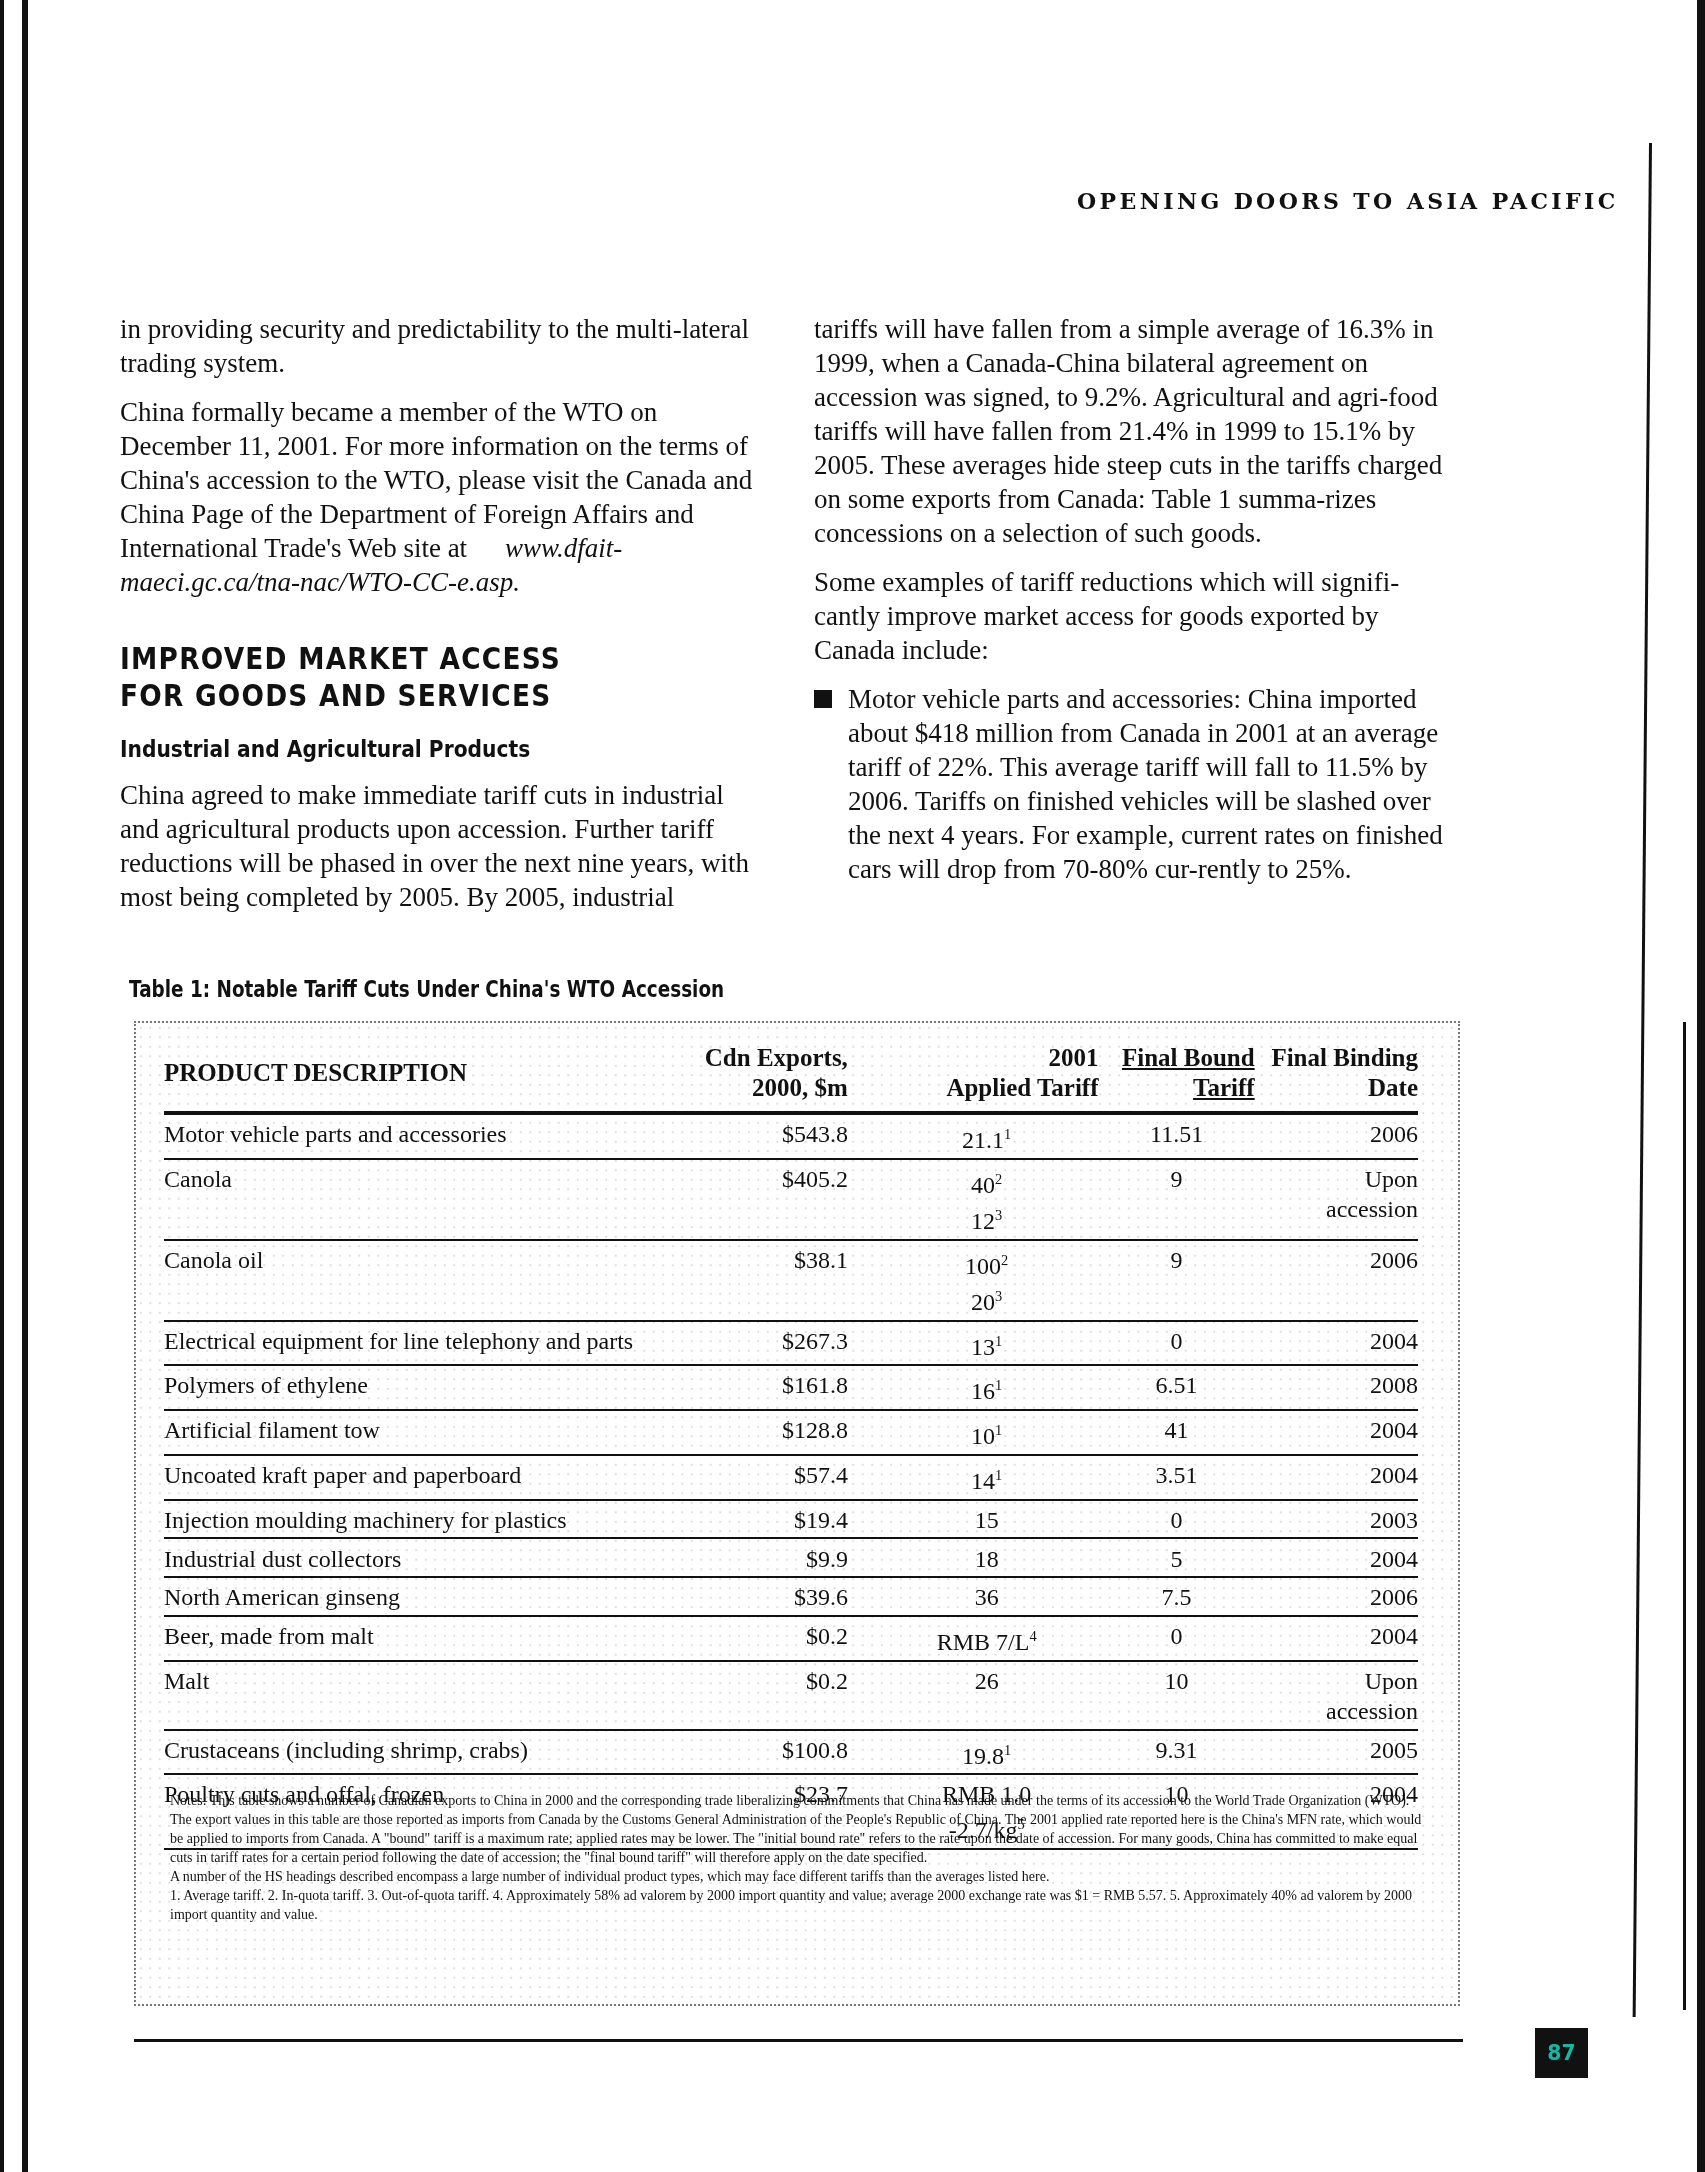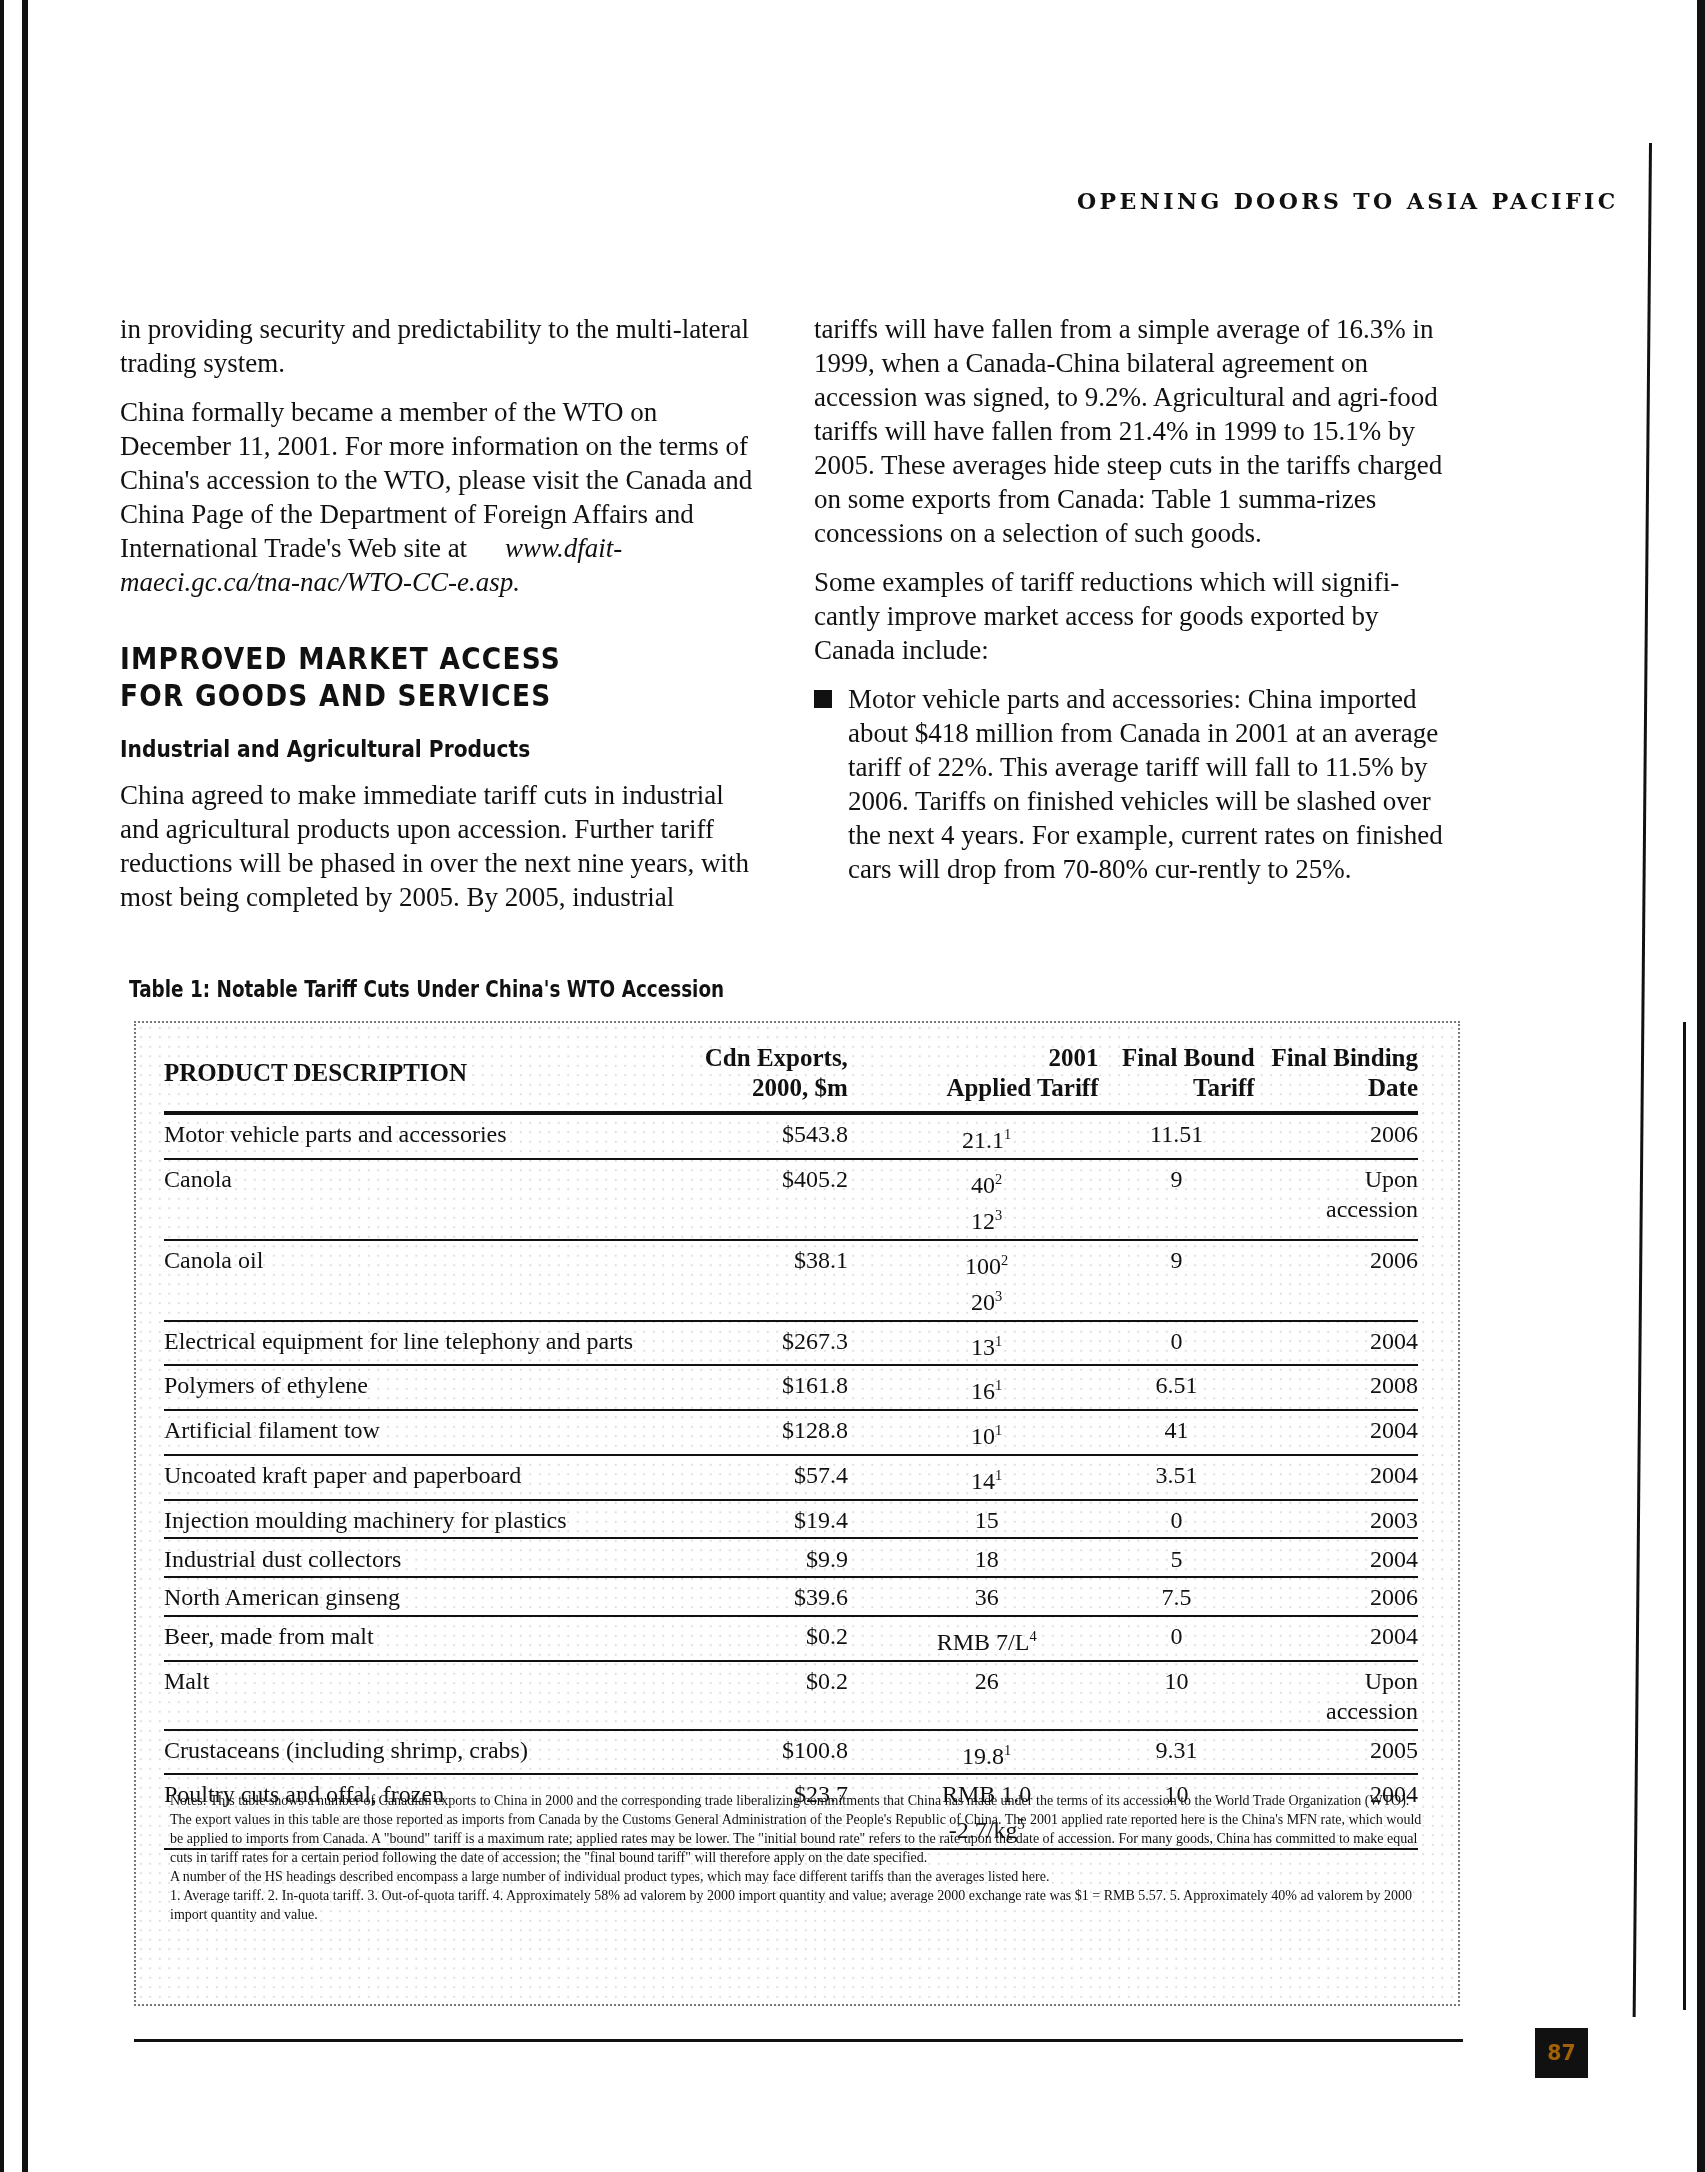--- a/index.html
+++ b/index.html
@@ -54,34 +54,34 @@
   table.tariffs thead tr { border-bottom: 4.1px solid #111; }
   table.tariffs tbody tr { border-bottom: 2px solid #111; }
   table.tariffs td { vertical-align: top; padding: 4.1px 0 2.7px 0; }
   .c-desc { text-align: left; width: 518px; }
   .c-exp { text-align: right; width: 170px; padding-right: 27px !important; }
   .c-app { text-align: center; width: 225px; }
   .c-fb { text-align: center; width: 157px; }
   .c-date { text-align: right; width: 164px; }
   th.c-exp { text-align: right; }
   th.c-app { text-align: right; }
-  th.c-fb { text-align: right; }
+  th.c-fb { text-align: right; text-decoration: underline; }
   .desc-cell { padding-top: 15px !important; }
   .multi { display: block; }
   sup { font-size: 60%; }
 
   .notes {
     position: absolute; left: 170px; top: 1791px; width: 1261px;
     font-size: 14px; line-height: 19px;
   }
   .notes p { margin: 0; }
 
   .bottom-rule { position: absolute; left: 134px; top: 2039px; width: 1329px; height: 2.7px; background: #111; }
   .page-box {
-    position: absolute; left: 1535px; top: 2028px; width: 53px; height: 50px; background: #111; color: #a16207;
+    position: absolute; left: 1535px; top: 2028px; width: 53px; height: 50px; background: #111; color: #14b8a6;
     font-family: "DejaVu Sans", sans-serif; font-weight: bold; font-size: 20.4px;
     display: flex; align-items: center; justify-content: center;
   }
 </style>
 </head>
 <body>
 
 <div class="edge-left-outer"></div>
 <div class="edge-left-inner"></div>
 <div class="edge-right-line1"></div>

